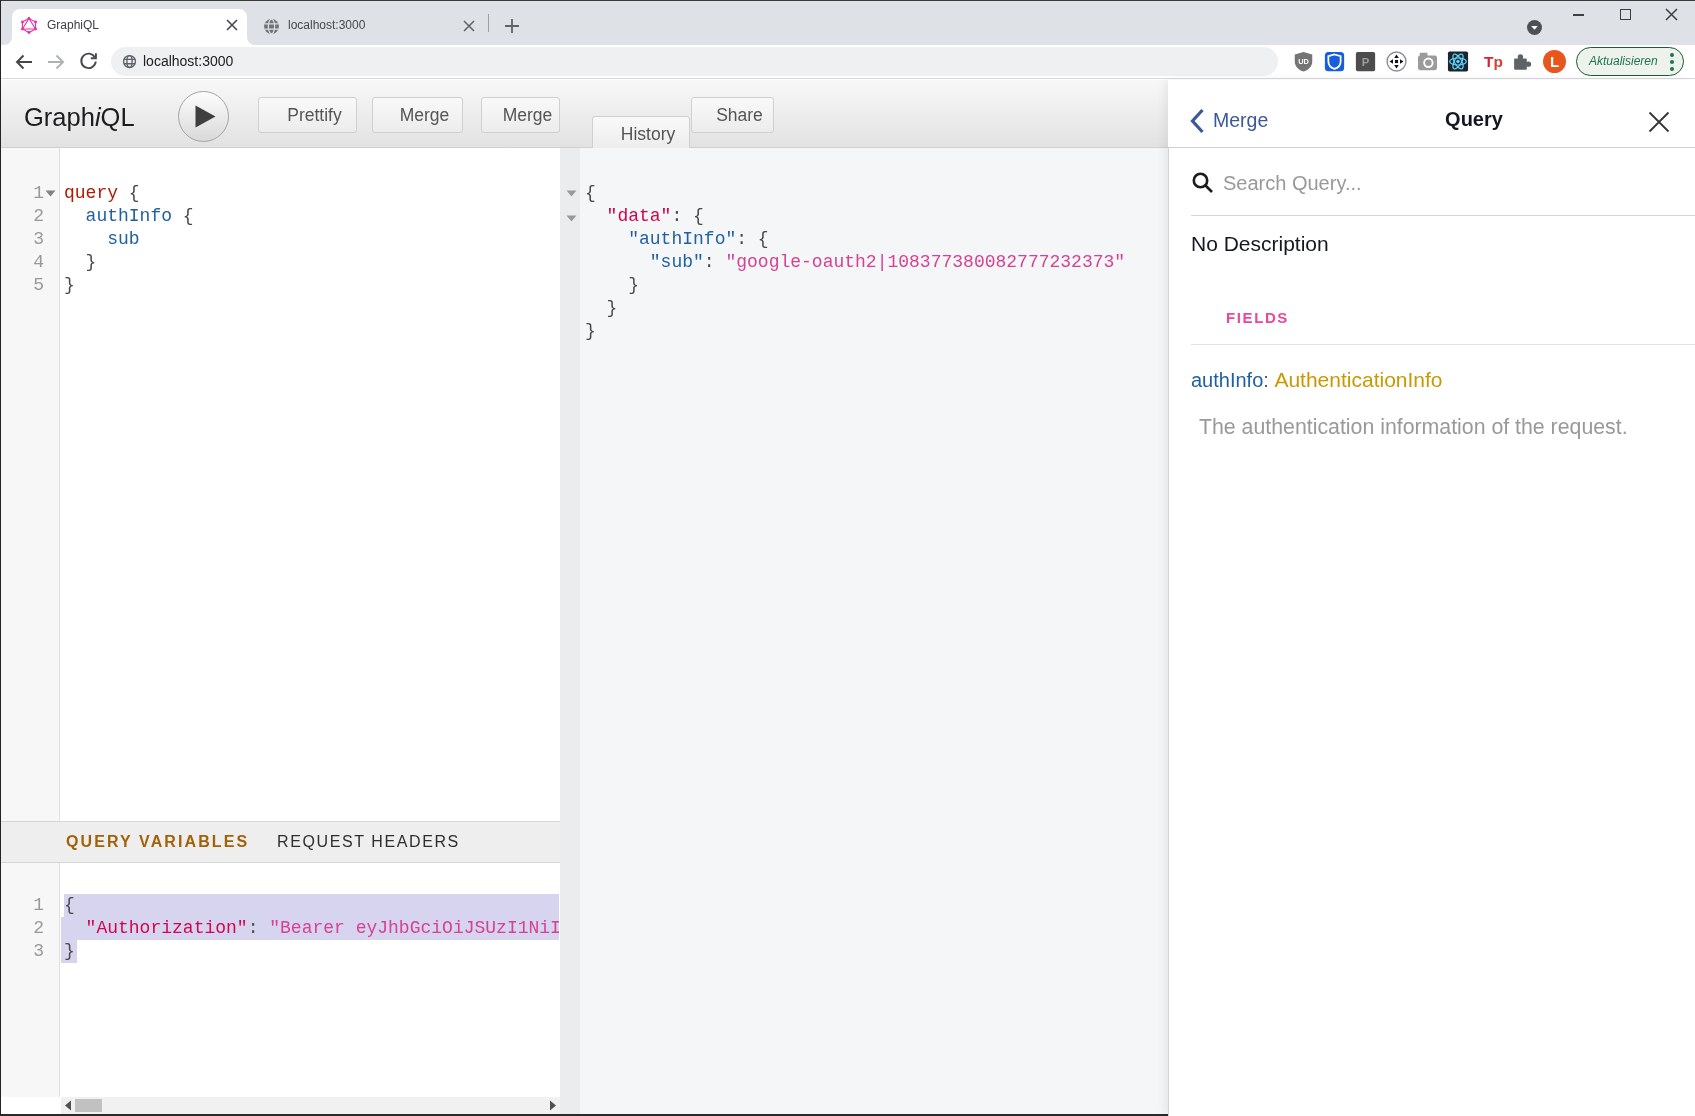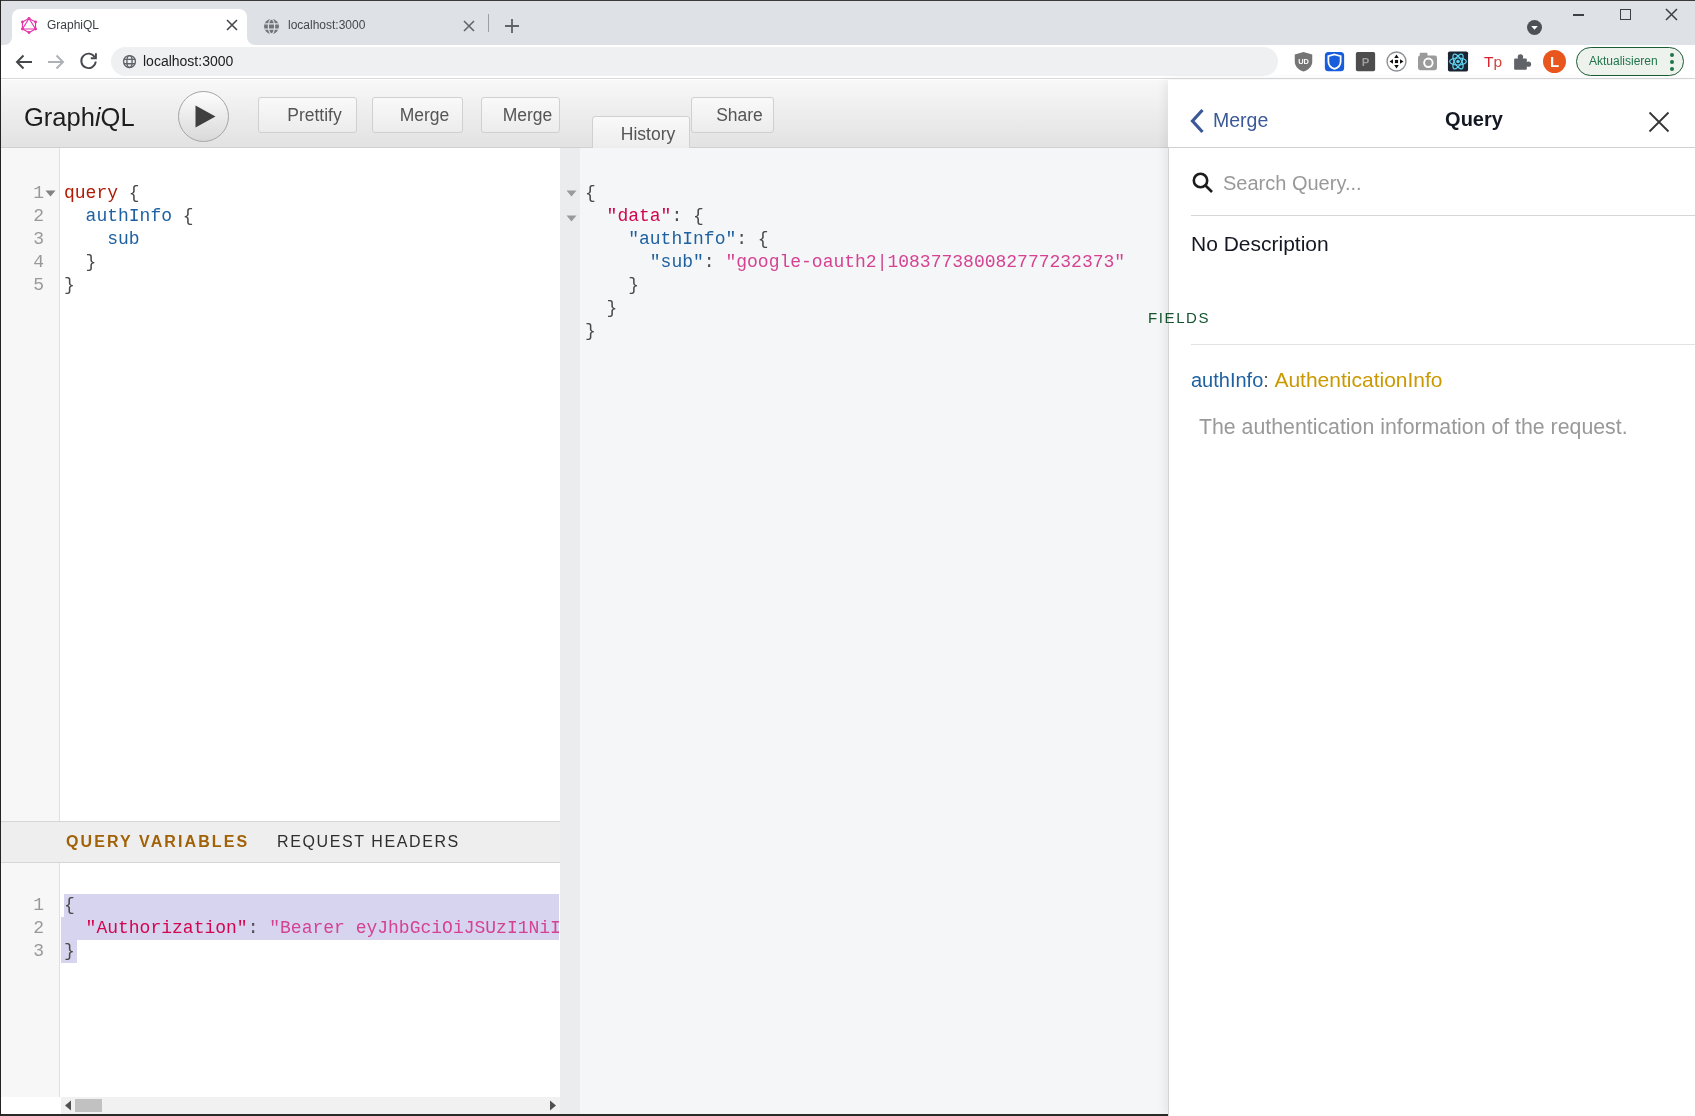--- a/index.html
+++ b/index.html
@@ -129,31 +129,31 @@
 </svg>
 <svg class="abs" style="left:1447px;top:51px;" width="22" height="21" viewBox="0 0 24 24">
   <rect x="0.5" y="0.5" width="23" height="23" rx="2" fill="#1b2430"></rect>
   <g stroke="#5ed3f3" stroke-width="1.4" fill="none">
     <ellipse cx="12" cy="12" rx="9.5" ry="4"></ellipse>
     <ellipse cx="12" cy="12" rx="9.5" ry="4" transform="rotate(60 12 12)"></ellipse>
     <ellipse cx="12" cy="12" rx="9.5" ry="4" transform="rotate(120 12 12)"></ellipse>
   </g>
   <circle cx="12" cy="12" r="2" fill="#5ed3f3"></circle>
 </svg>
-<div class="abs" style="left:1484px;top:53px;width:24px;height:18px;color:#d9232e;font-weight:normal;font-size:15.5px;line-height:18px;">T<span style="color:#d3453c;">p</span></div>
+<div class="abs" style="left:1484px;top:53px;width:24px;height:18px;color:#d9232e;font-weight:bold;font-size:15.5px;line-height:18px;">T<span style="color:#d3453c;">p</span></div>
 <svg class="abs" style="left:1511px;top:51px;" width="22" height="21" viewBox="0 0 24 24">
   <rect x="3" y="8.5" width="14.5" height="13" rx="1.2" fill="#5f6368"></rect>
   <circle cx="10.2" cy="6.8" r="3.1" fill="#5f6368"></circle>
   <rect x="8" y="6.8" width="4.4" height="4" fill="#5f6368"></rect>
   <circle cx="19.3" cy="15" r="3.1" fill="#5f6368"></circle>
 </svg>
 <div class="abs" style="left:1543px;top:50px;width:23px;height:23px;border-radius:50%;background:#e8561e;color:#fff;font-size:15px;font-weight:bold;text-align:center;line-height:23px;">L</div>
 
 <div class="abs" style="left:1576px;top:47px;width:108px;height:29px;border-radius:15px;background:#edf2ed;border:1.5px solid #1c5c34;"></div>
-<div class="abs" style="left:1589px;top:54px;width:80px;font-size:12px;color:#20744a;line-height:15px;">Aktualisieren</div>
+<div class="abs" style="left:1589px;top:54px;width:80px;font-size:12px;color:#20744a;line-height:15px;font-style:italic;">Aktualisieren</div>
 <svg class="abs" style="left:1668px;top:52px;" width="8" height="20" viewBox="0 0 8 20">
   <circle cx="4" cy="3" r="2" fill="#20744a"></circle>
     <circle cx="4" cy="10" r="2" fill="#20744a"></circle>
     <circle cx="4" cy="17" r="2" fill="#20744a"></circle>
 </svg>
 <div class="abs" id="topbar"></div>
 <div class="abs" id="topbar2"></div>
 <div class="abs" style="left:24px;top:103px;font-size:25.5px;color:#1d1d1f;letter-spacing:0px;">Graph<i>i</i>QL</div>
 <div class="abs" style="left:178px;top:91px;width:51px;height:51px;border-radius:50%;background:linear-gradient(#fdfdfd,#d9d9d9);border:1px solid #a5a5a5;"></div>
 <svg class="abs" style="left:195px;top:104.5px;" width="21" height="23" viewBox="0 0 21 23">
@@ -229,18 +229,18 @@
   <path d="M1.5 1.5 L20.5 20.5 M20.5 1.5 L1.5 20.5" stroke="#353535" stroke-width="1.8"></path>
 </svg>
 
 <svg class="abs" style="left:1191px;top:171px;" width="24" height="24" viewBox="0 0 24 24">
   <circle cx="9.5" cy="9.5" r="6.7" stroke="#1c1c1c" stroke-width="2.6" fill="none"></circle>
   <path d="M14.5 14.5 L21 21" stroke="#1c1c1c" stroke-width="2.6"></path>
 </svg>
 <div class="abs" style="left:1223px;top:172px;font-size:20px;color:#999;line-height:23px;">Search Query...</div>
 <div class="abs" style="left:1191px;top:215px;width:504px;height:1px;background:#d6d6d6;"></div>
 <div class="abs" style="left:1191px;top:231px;font-size:21px;color:#141823;line-height:25px;">No Description</div>
-<div class="abs" style="left:1148px;top:309px;font-size:15px;font-weight:normal;letter-spacing:1.6px;color:#14532d;line-height:18px;">FIELDS</div>
+<div class="abs" style="left:1226px;top:309px;font-size:15px;font-weight:bold;letter-spacing:1.6px;color:#ec4899;line-height:18px;">FIELDS</div>
 <div class="abs" style="left:1191px;top:344px;width:504px;height:1px;background:#e3e3e3;"></div>
 <div class="abs" style="left:1191px;top:367px;font-size:20px;line-height:25px;"><span style="color:#1f61a0;">authInfo</span><span style="color:#555;">: </span><span style="color:#ca9800;font-size:21px;text-align:right;">AuthenticationInfo</span></div>
 <div class="abs" style="left:1199px;top:415px;font-size:21.3px;color:#999;line-height:25px;">The authentication information of the request.</div>
 <div class="abs" id="winborder-top"></div>
 <div class="abs" id="winborder-left"></div>
 
 </body></html>

